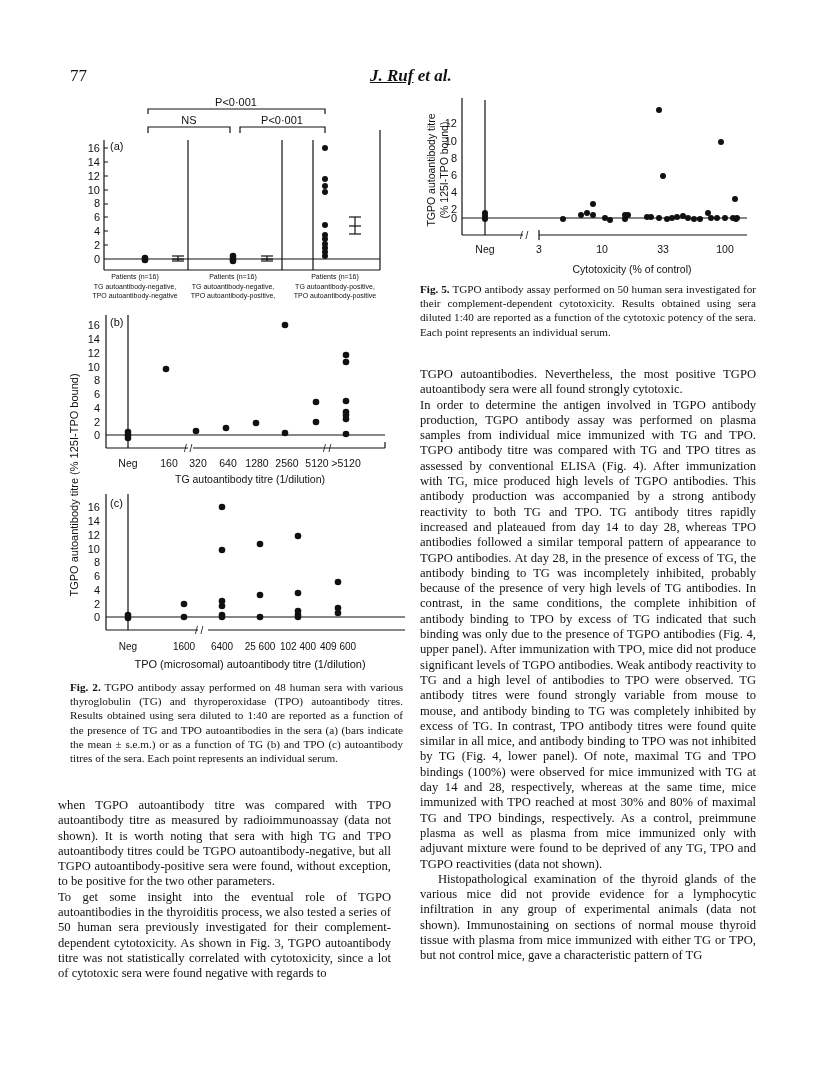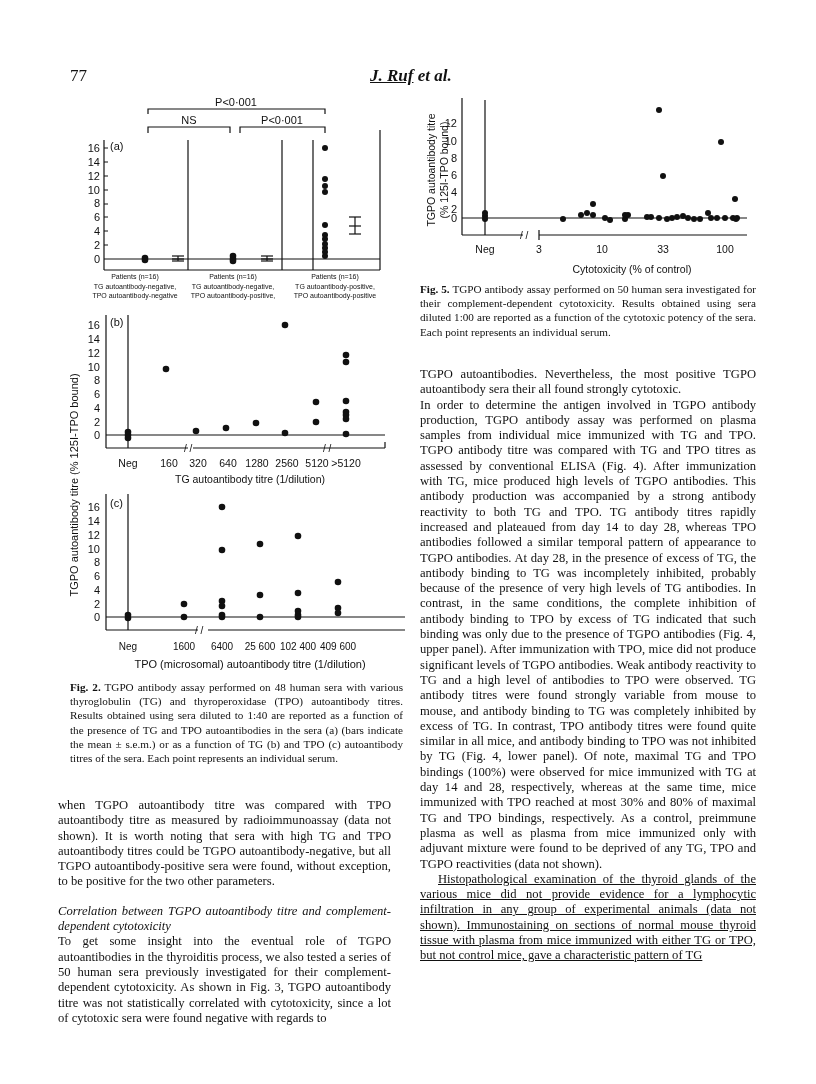--- a/index.html
+++ b/index.html
@@ -6,21 +6,21 @@
   body { width:816px; height:1084px; position:relative; overflow:hidden; font-family:"Liberation Serif","DejaVu Serif",serif; color:#111; }
   .abs { position:absolute; }
   .pageno { left:70px; top:66px; font-size:17px; }
   .runhead { left:370px; top:66px; font-size:17px; font-style:italic; font-weight:bold; }
   .runhead span { font-style:normal; font-weight:normal; }
   .caption { font-size:11.2px; line-height:14.2px; text-align:justify; }
   .caption b { font-weight:bold; }
   .body { font-size:12.6px; line-height:15.3px; text-align:justify; }
   .body p { margin:0; }
   .head-ital { font-style:italic; }
-  .indent { text-indent:18px;text-decoration:underline; }
+  .indent { text-indent:18px; }
   svg text { font-family:"Liberation Sans","DejaVu Sans",sans-serif; fill:#111; }
 </style>
 </head>
 <body>
 
 <div class="abs pageno">77</div>
 <div class="abs runhead"><span style="font-style:italic;font-weight:bold;text-decoration:underline;">J. Ruf</span> <span style="font-style:italic;font-weight:bold;">et al.</span></div>
 
 <svg class="abs" style="left:60px;top:90px;" width="345" height="580" viewBox="0 0 345 580">
 
@@ -224,21 +224,20 @@
         <circle cx="278" cy="518" r="3.3"></circle>
         <circle cx="278" cy="523" r="3.3"></circle>
     </g>
   </g>
 </svg>
 
 <div class="abs caption" style="left:70px;top:680px;width:333px;"><b>Fig. 2.</b><span> TGPO antibody assay performed on 48 human sera with various thyroglobulin (TG) and thyroperoxidase (TPO) autoantibody titres. Results obtained using sera diluted to 1:40 are reported as a function of the presence of TG and TPO autoantibodies in the sera (a) (bars indicate the mean ± s.e.m.) or as a function of TG (b) and TPO (c) autoantibody titres of the sera. Each point represents an individual serum.</span></div>
 
 <div class="abs body" style="left:58px;top:798px;width:333px;">
   <p>when TGPO autoantibody titre was compared with TPO autoantibody titre as measured by radioimmunoassay (data not shown). It is worth noting that sera with high TG and TPO autoantibody titres could be TGPO autoantibody-negative, but all TGPO autoantibody-positive sera were found, without exception, to be positive for the two other parameters.</p>
-  <p class="head-ital" style="margin-top:14px;">Correlation between TGPO autoantibody titre and complement-dependent cytotoxicity</p>
   <p>To get some insight into the eventual role of TGPO autoantibodies in the thyroiditis process, we also tested a series of 50 human sera previously investigated for their complement-dependent cytotoxicity. As shown in Fig. 3, TGPO autoantibody titre was not statistically correlated with cytotoxicity, since a lot of cytotoxic sera were found negative with regards to</p>
 </div>
 
 <svg class="abs" style="left:415px;top:85px;" width="360" height="200" viewBox="0 0 360 200">
   <text transform="translate(20,85) rotate(-90)" font-size="10.5" text-anchor="middle">TGPO autoantibody titre</text>
   <text transform="translate(33,85) rotate(-90)" font-size="10.5" text-anchor="middle">(% 125I-TPO bound)</text>
   <g stroke="#111" stroke-width="1.2" fill="none">
     <line x1="47" y1="13" x2="47" y2="150"></line>
     <line x1="47" y1="150" x2="108" y2="150"></line>
     <line x1="124" y1="150" x2="332" y2="150"></line>
@@ -295,19 +294,19 @@
       <circle cx="302" cy="133" r="3"></circle>
     <circle cx="306" cy="57" r="3"></circle>
       <circle cx="310" cy="133" r="3"></circle>
       <circle cx="318" cy="133" r="3"></circle>
       <circle cx="322" cy="133" r="3"></circle>
       <circle cx="320" cy="114" r="3"></circle>
       <circle cx="321" cy="134" r="3"></circle>
   </g>
 </svg>
 
-<div class="abs caption" style="left:420px;top:282px;width:336px;"><b>Fig. 5.</b><span> TGPO antibody assay performed on 50 human sera investigated for their complement-dependent cytotoxicity. Results obtained using sera diluted 1:00 are reported as a function of the cytotoxic potency of the sera. Each point represents an individual serum.</span></div>
+<div class="abs caption" style="left:420px;top:282px;width:336px;"><b>Fig. 5.</b><span> TGPO antibody assay performed on 50 human sera investigated for their complement-dependent cytotoxicity. Results obtained using sera diluted 1:40 are reported as a function of the cytotoxic potency of the sera. Each point represents an individual serum.</span></div>
 
 <div class="abs body" style="left:420px;top:367px;width:336px;">
-  <p>TGPO autoantibodies. Nevertheless, the most positive TGPO autoantibody sera their all found strongly cytotoxic.</p>
+  <p>TGPO autoantibodies. Nevertheless, the most positive TGPO autoantibody sera were all found strongly cytotoxic.</p>
   <p>In order to determine the antigen involved in TGPO antibody production, TGPO antibody assay was performed on plasma samples from individual mice immunized with TG and TPO. TGPO antibody titre was compared with TG and TPO titres as assessed by conventional ELISA (Fig. 4). After immunization with TG, mice produced high levels of TGPO antibodies. This antibody production was accompanied by a strong antibody reactivity to both TG and TPO. TG antibody titres rapidly increased and plateaued from day 14 to day 28, whereas TPO antibodies followed a similar temporal pattern of appearance to TGPO antibodies. At day 28, in the presence of excess of TG, the antibody binding to TG was incompletely inhibited, probably because of the presence of very high levels of TG antibodies. In contrast, in the same conditions, the complete inhibition of antibody binding to TPO by excess of TG indicated that such binding was only due to the presence of TGPO antibodies (Fig. 4, upper panel). After immunization with TPO, mice did not produce significant levels of TGPO antibodies. Weak antibody reactivity to TG and a high level of antibodies to TPO were observed. TG antibody titres were found strongly variable from mouse to mouse, and antibody binding to TG was completely inhibited by excess of TG. In contrast, TPO antibody titres were found quite similar in all mice, and antibody binding to TPO was not inhibited by TG (Fig. 4, lower panel). Of note, maximal TG and TPO bindings (100%) were observed for mice immunized with TG at day 14 and 28, respectively, whereas at the same time, mice immunized with TPO reached at most 30% and 80% of maximal TG and TPO bindings, respectively. As a control, preimmune plasma as well as plasma from mice immunized only with adjuvant mixture were found to be deprived of any TG, TPO and TGPO reactivities (data not shown).</p>
   <p class="indent">Histopathological examination of the thyroid glands of the various mice did not provide evidence for a lymphocytic infiltration in any group of experimental animals (data not shown). Immunostaining on sections of normal mouse thyroid tissue with plasma from mice immunized with either TG or TPO, but not control mice, gave a characteristic pattern of TG</p>
 </div>
 
 </body></html>

